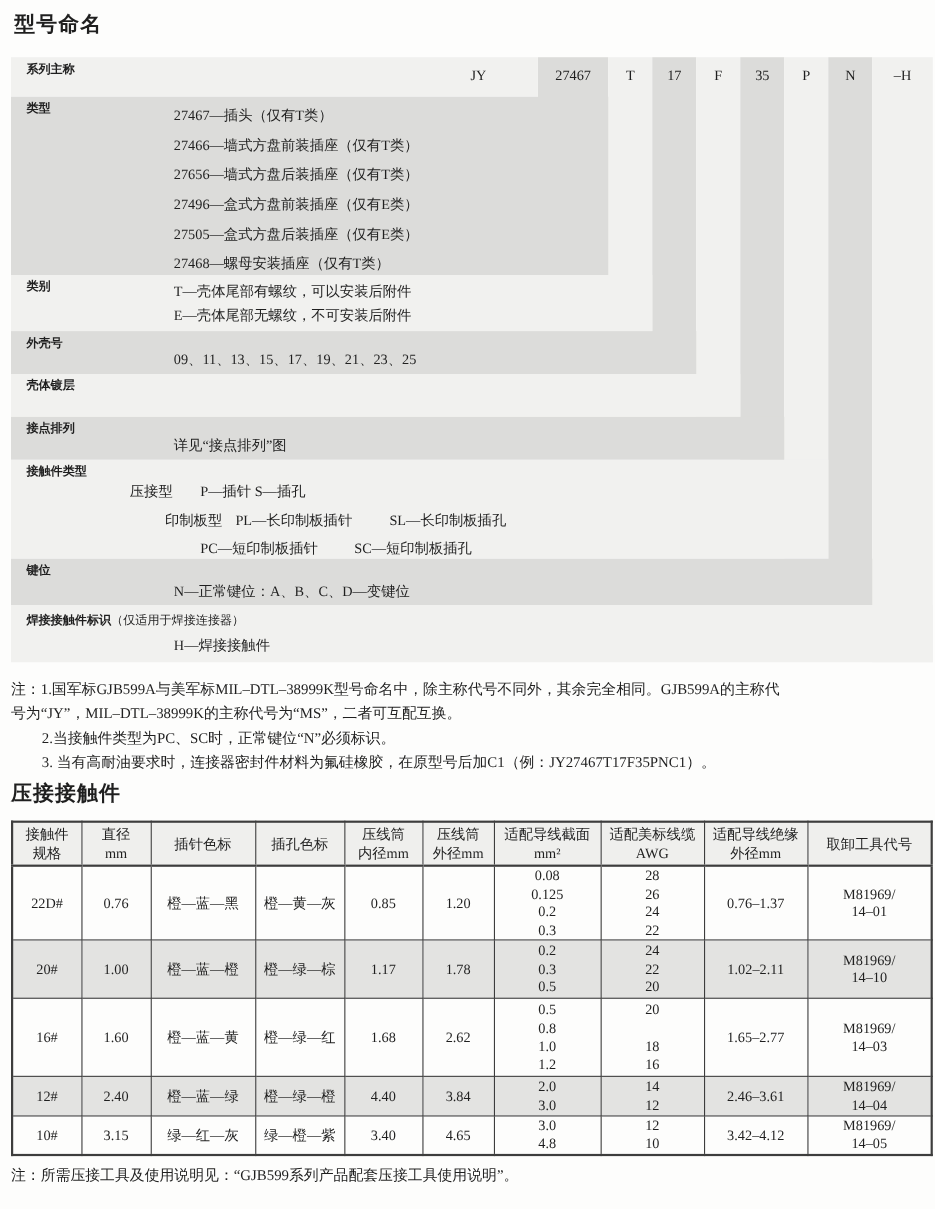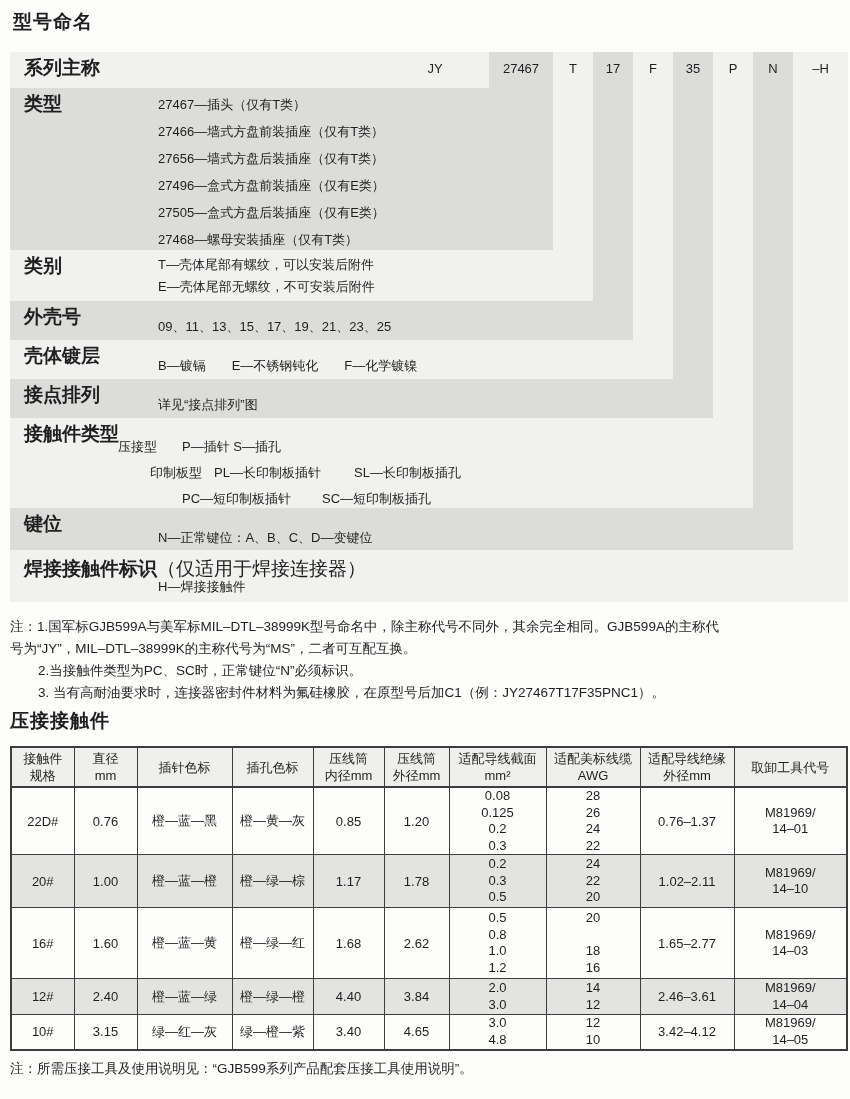--- a/index.html
+++ b/index.html
@@ -1,25 +1,25 @@
 <!DOCTYPE html>
 <html><head>
 <meta charset="utf-8">
 <style>
   html,body{margin:0;padding:0;background:#ffffff;}
   #page{
     position:relative;width:850px;height:1099px;background:#fdfdfc;
-    font-family:Liberation Sans, sans-serif;color:#1f1f1f;overflow:hidden;
+    font-family:Liberation Serif, serif;color:#1f1f1f;overflow:hidden;
   }
   .h1{position:absolute;font-size:19px;font-weight:bold;letter-spacing:1px;}
   #naming{position:absolute;left:10px;top:52px;width:838px;height:556px;}
   #naming .stripe,#naming .bar{position:absolute;}
   .tone-l{background:#f1f1ef;}
   .tone-d{background:#dcdcda;}
-  .sec-label{position:absolute;font-size:19px;font-weight:bold;white-space:nowrap;}
+  .sec-label{position:absolute;font-size:11px;font-weight:bold;white-space:nowrap;}
   .sec-line{position:absolute;font-size:13px;white-space:nowrap;margin-left:40px;}
   .code{position:absolute;font-size:13px;text-align:center;white-space:nowrap;}
   .colrow{position:absolute;font-size:13px;white-space:nowrap;}
   .colrow .c1{display:inline-block;width:64px;}
   .colrow .c2{display:inline-block;width:140px;}
   #notes{position:absolute;left:10px;top:616px;width:832px;font-size:13.5px;line-height:22px;}
   #notes .indent{margin-left:28px;}
   #crimp-table{position:absolute;left:10px;top:746px;border-collapse:collapse;table-layout:fixed;border-radius:29px;}
   #crimp-table td,#crimp-table th{
     border:1px solid #3d3d3d;font-size:13px;font-weight:normal;
@@ -72,21 +72,20 @@
       <div class="sec-line" style="left:108px;top:98px;">27656—墙式方盘后装插座（仅有T类）</div>
       <div class="sec-line" style="left:108px;top:125px;">27496—盒式方盘前装插座（仅有E类）</div>
       <div class="sec-line" style="left:108px;top:152px;">27505—盒式方盘后装插座（仅有E类）</div>
       <div class="sec-line" style="left:108px;top:179px;">27468—螺母安装插座（仅有T类）</div>
       <div class="sec-label" style="left:14px;top:201px;">类别</div>
       <div class="sec-line" style="left:108px;top:204px;">T—壳体尾部有螺纹，可以安装后附件</div>
       <div class="sec-line" style="left:108px;top:226px;">E—壳体尾部无螺纹，不可安装后附件</div>
       <div class="sec-label" style="left:14px;top:252px;">外壳号</div>
       <div class="sec-line" style="left:108px;top:266px;">09、11、13、15、17、19、21、23、25</div>
       <div class="sec-label" style="left:14px;top:291px;">壳体镀层</div>
-      <div class="sec-line" style="left:108px;top:305px;">B—镀镉　　E—不锈钢钝化　　F—化学镀镍</div>
       <div class="sec-label" style="left:14px;top:330px;">接点排列</div>
       <div class="sec-line" style="left:108px;top:344px;">详见“接点排列”图</div>
       <div class="sec-label" style="left:14px;top:369px;">接触件类型</div>
       <div class="colrow" style="left:108px;top:386px;"><span class="c1">压接型</span><span class="c2">P—插针 S—插孔</span><span class=""></span></div>
       <div class="colrow" style="left:108px;top:412px;margin-left:32px;"><span class="c1">印制板型</span><span class="c2">PL—长印制板插针</span><span class="">SL—长印制板插孔</span></div>
       <div class="colrow" style="left:108px;top:438px;"><span class="c1"></span><span class="c2">PC—短印制板插针</span><span class="">SC—短印制板插孔</span></div>
       <div class="sec-label" style="left:14px;top:459px;">键位</div>
       <div class="sec-line" style="left:108px;top:477px;">N—正常键位：A、B、C、D—变键位</div>
       <div class="sec-label" style="left:14px;top:504px;">焊接接触件标识<span style="font-weight: normal;">（仅适用于焊接连接器）</span></div>
       <div class="sec-line" style="left:108px;top:526px;">H—焊接接触件</div>

